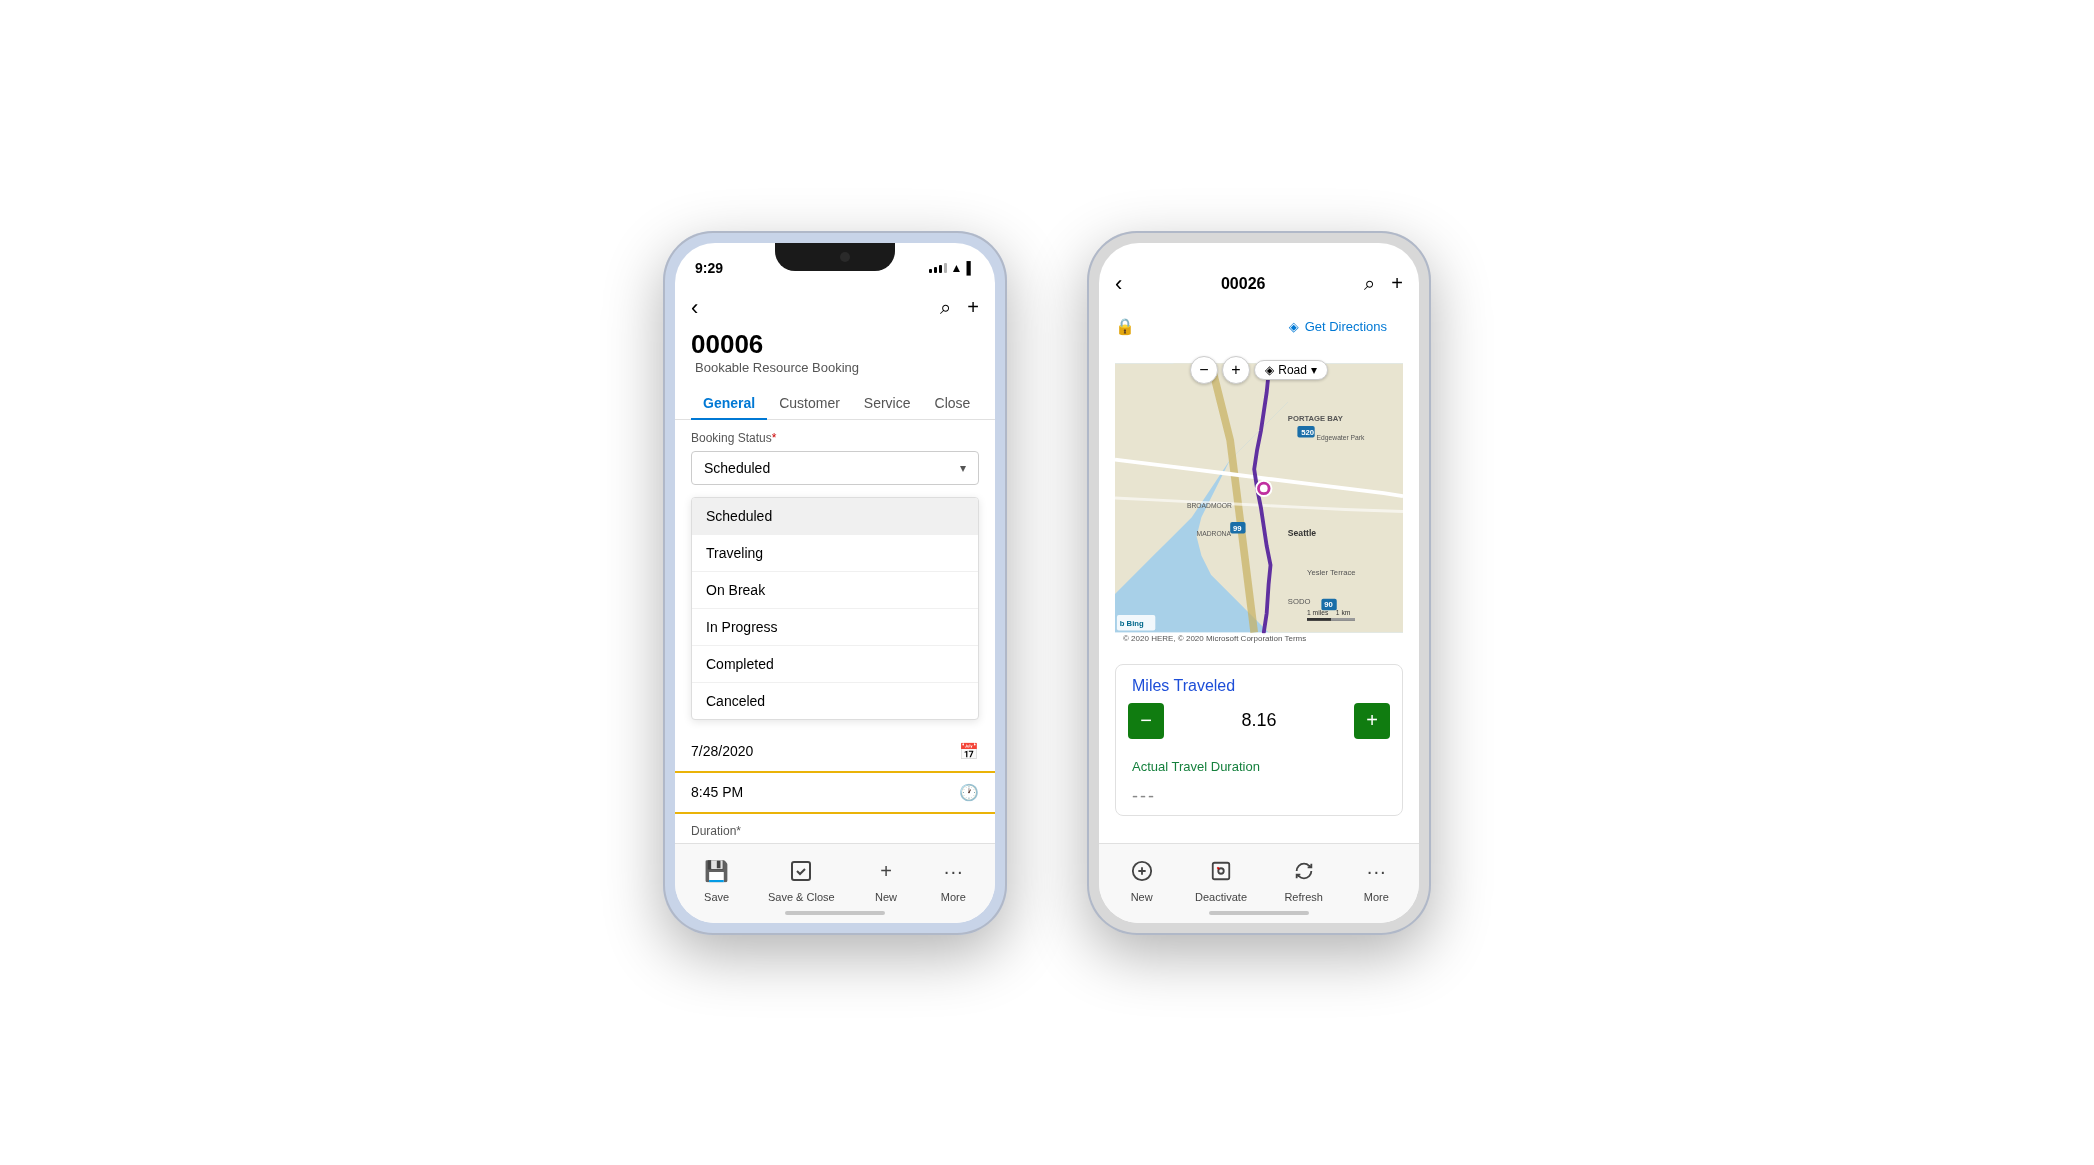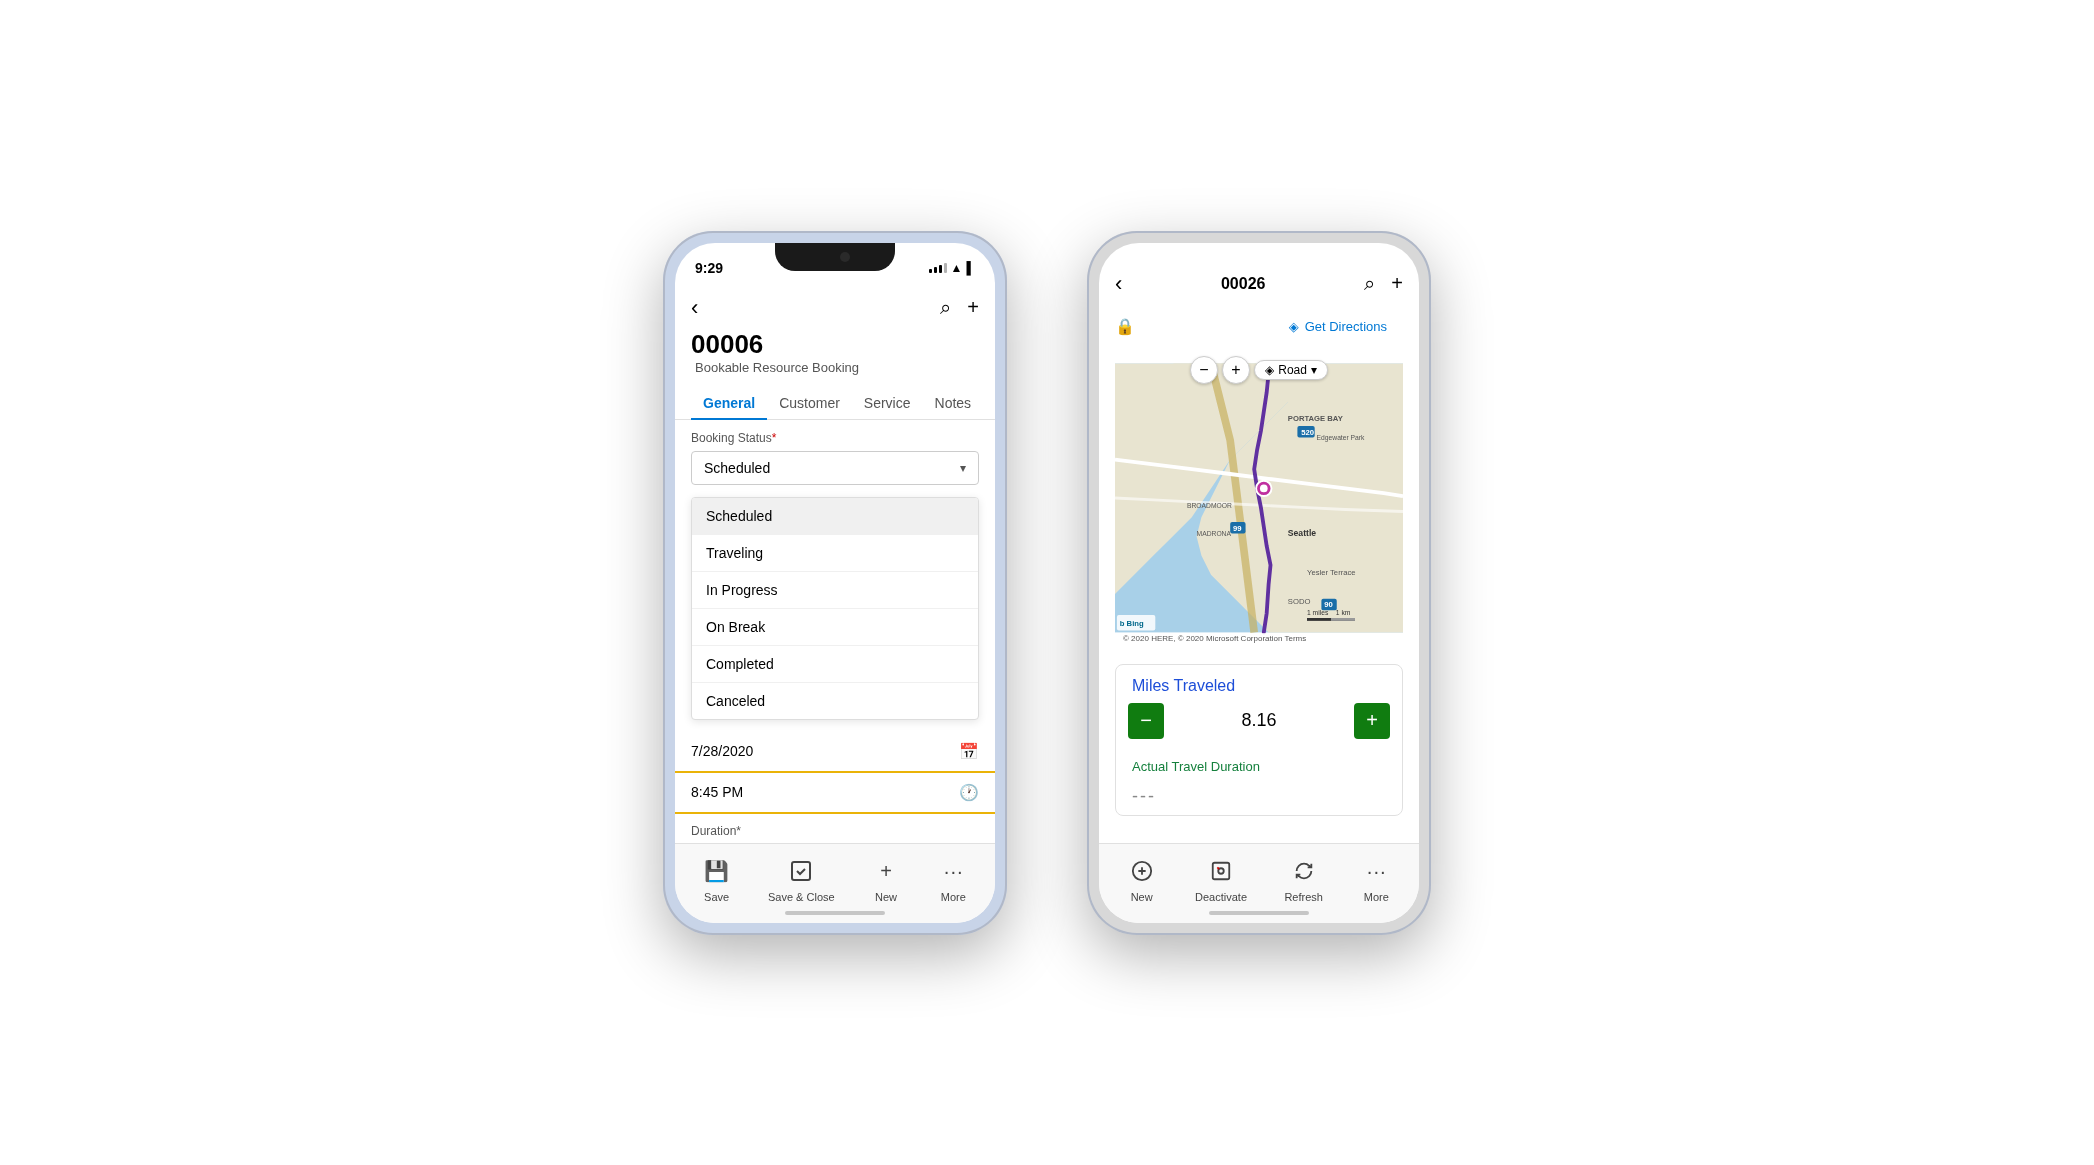--- a/index.html
+++ b/index.html
@@ -411,36 +411,36 @@
         </div>
       </div>
 
       <div class="page-title">00006</div>
       <div class="page-subtitle">Bookable Resource Booking</div>
 
       <div class="tabs">
         <div class="tab active">General</div>
         <div class="tab">Customer</div>
         <div class="tab">Service</div>
-        <div class="tab">Notes</div>
+        <div class="tab">Close</div>
       </div>
 
       <div class="field-label">
         Booking Status<span class="required">*</span>
       </div>
       <div class="dropdown">
         <span>Scheduled</span>
         <span class="dropdown-arrow">▾</span>
       </div>
 
       <div class="dropdown-menu">
         <div class="dropdown-item selected">Scheduled</div>
         <div class="dropdown-item">Traveling</div>
+        <div class="dropdown-item">On Break</div>
         <div class="dropdown-item">In Progress</div>
-        <div class="dropdown-item">On Break</div>
         <div class="dropdown-item">Completed</div>
         <div class="dropdown-item">Canceled</div>
       </div>
 
       <div class="field-row">
         <span>7/28/2020</span>
         <span class="field-icon">📅</span>
       </div>
 
       <div class="field-row">

